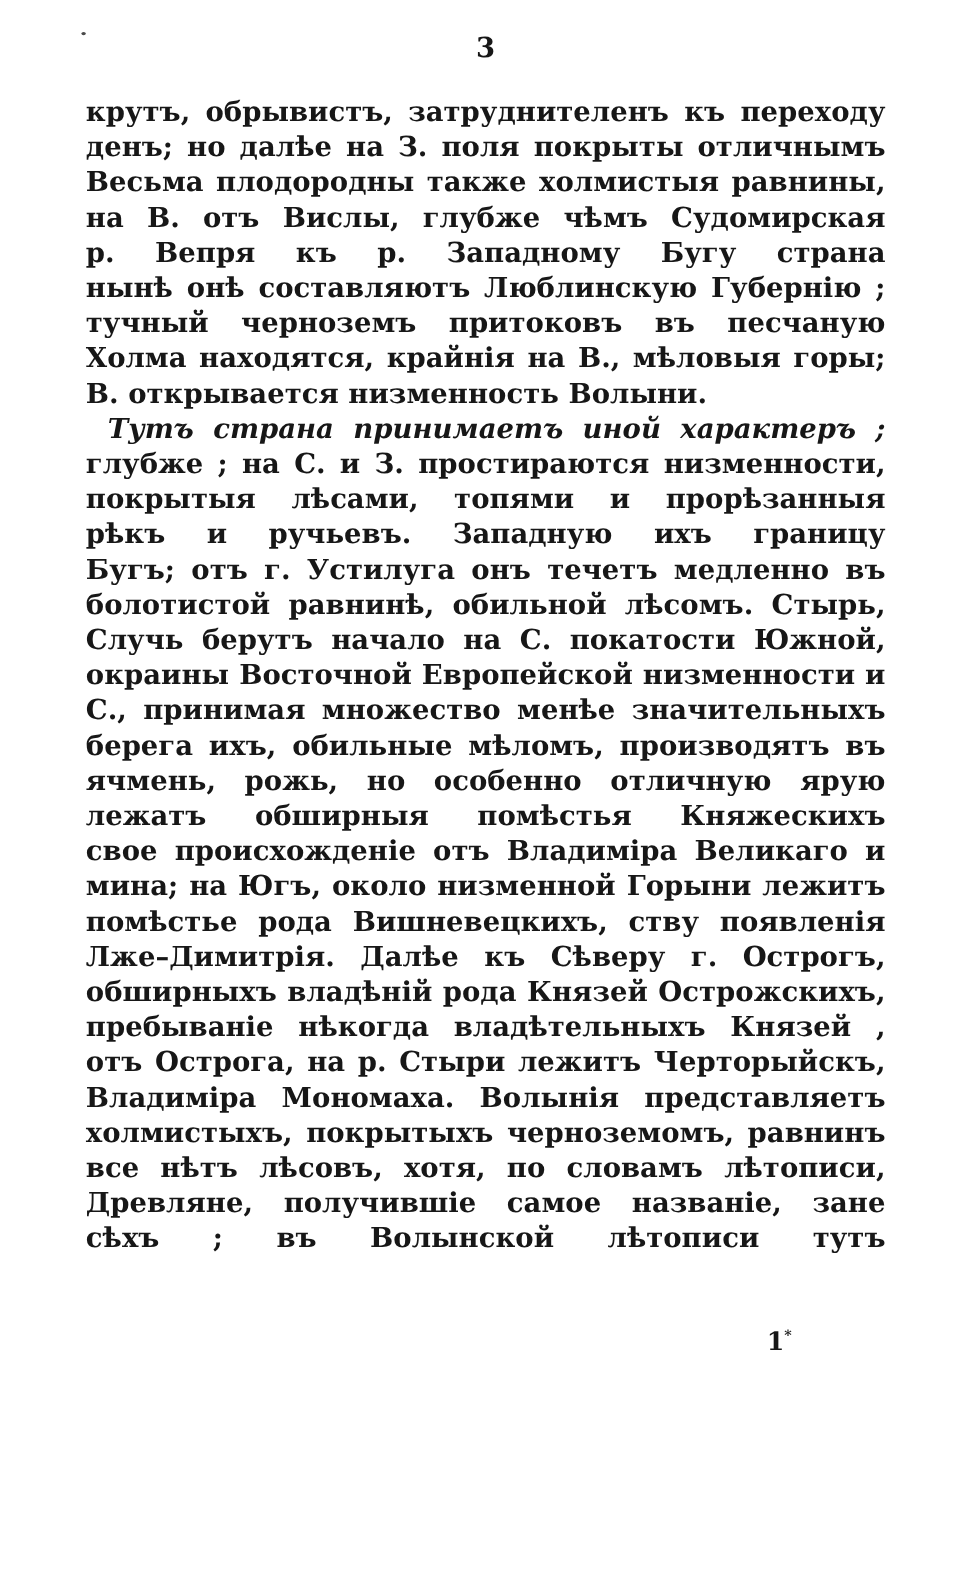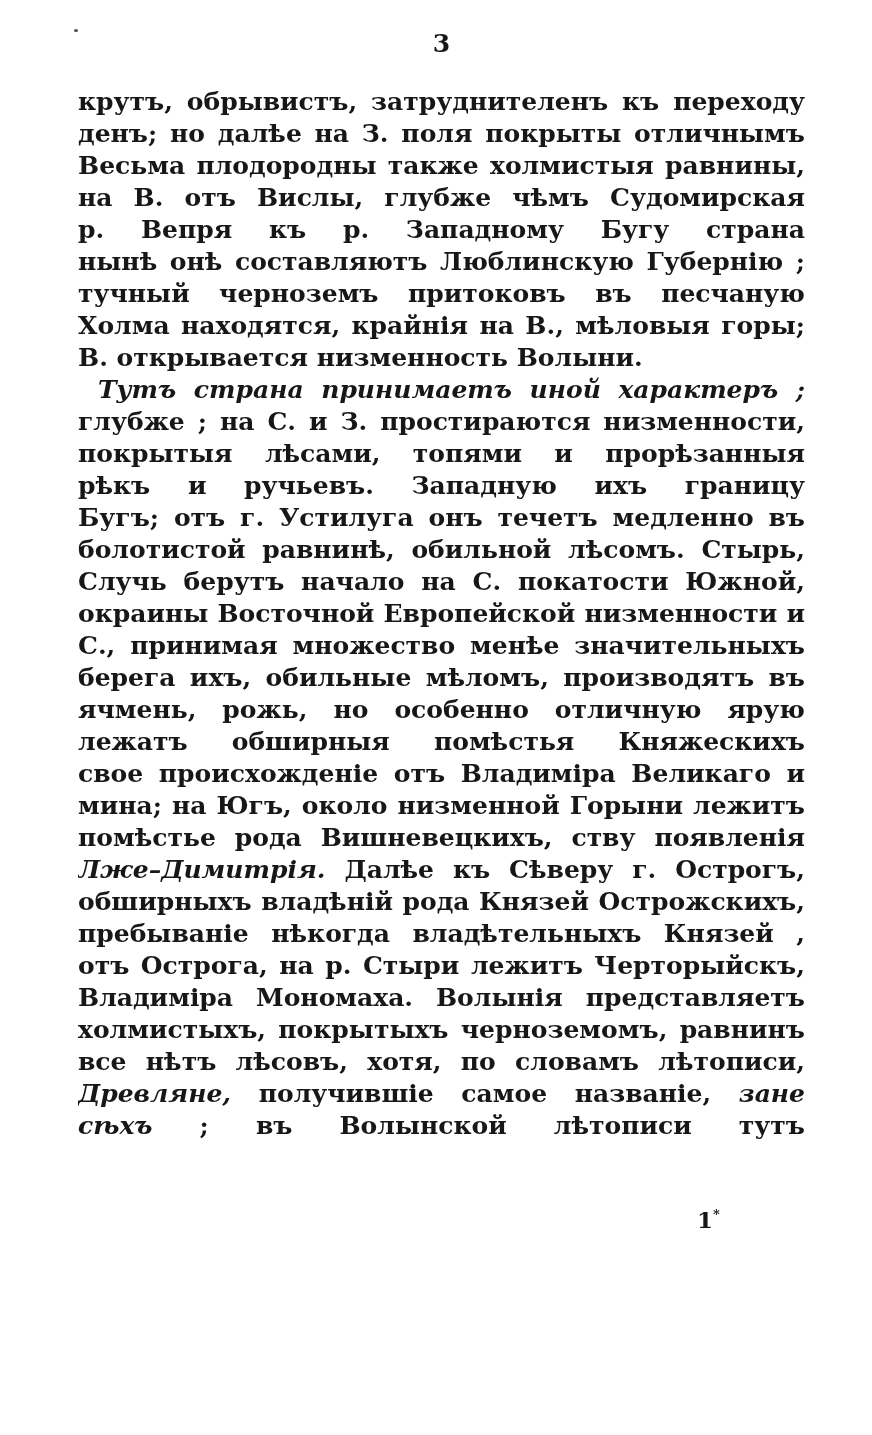--- a/index.html
+++ b/index.html
@@ -26,21 +26,21 @@
   }
   .line{
     height:32px;line-height:32px;
     font-size:25px;
     text-align:justify;
     text-align-last:justify;
     overflow:hidden;
   }
   .line.no-just{text-align:left;text-align-last:left;}
   .line.indent{text-indent:20px;font-style:italic;}
-  .it{font-style:italic;}
+  .it{}
   .signature-mark{
     position:absolute;left:697px;top:1205px;
     font-size:23px;line-height:30px;
   }
   .signature-mark sup{font-size:13px;vertical-align:super;line-height:0;}
 </style>
 </head>
 <body>
 
 <div class="page">

